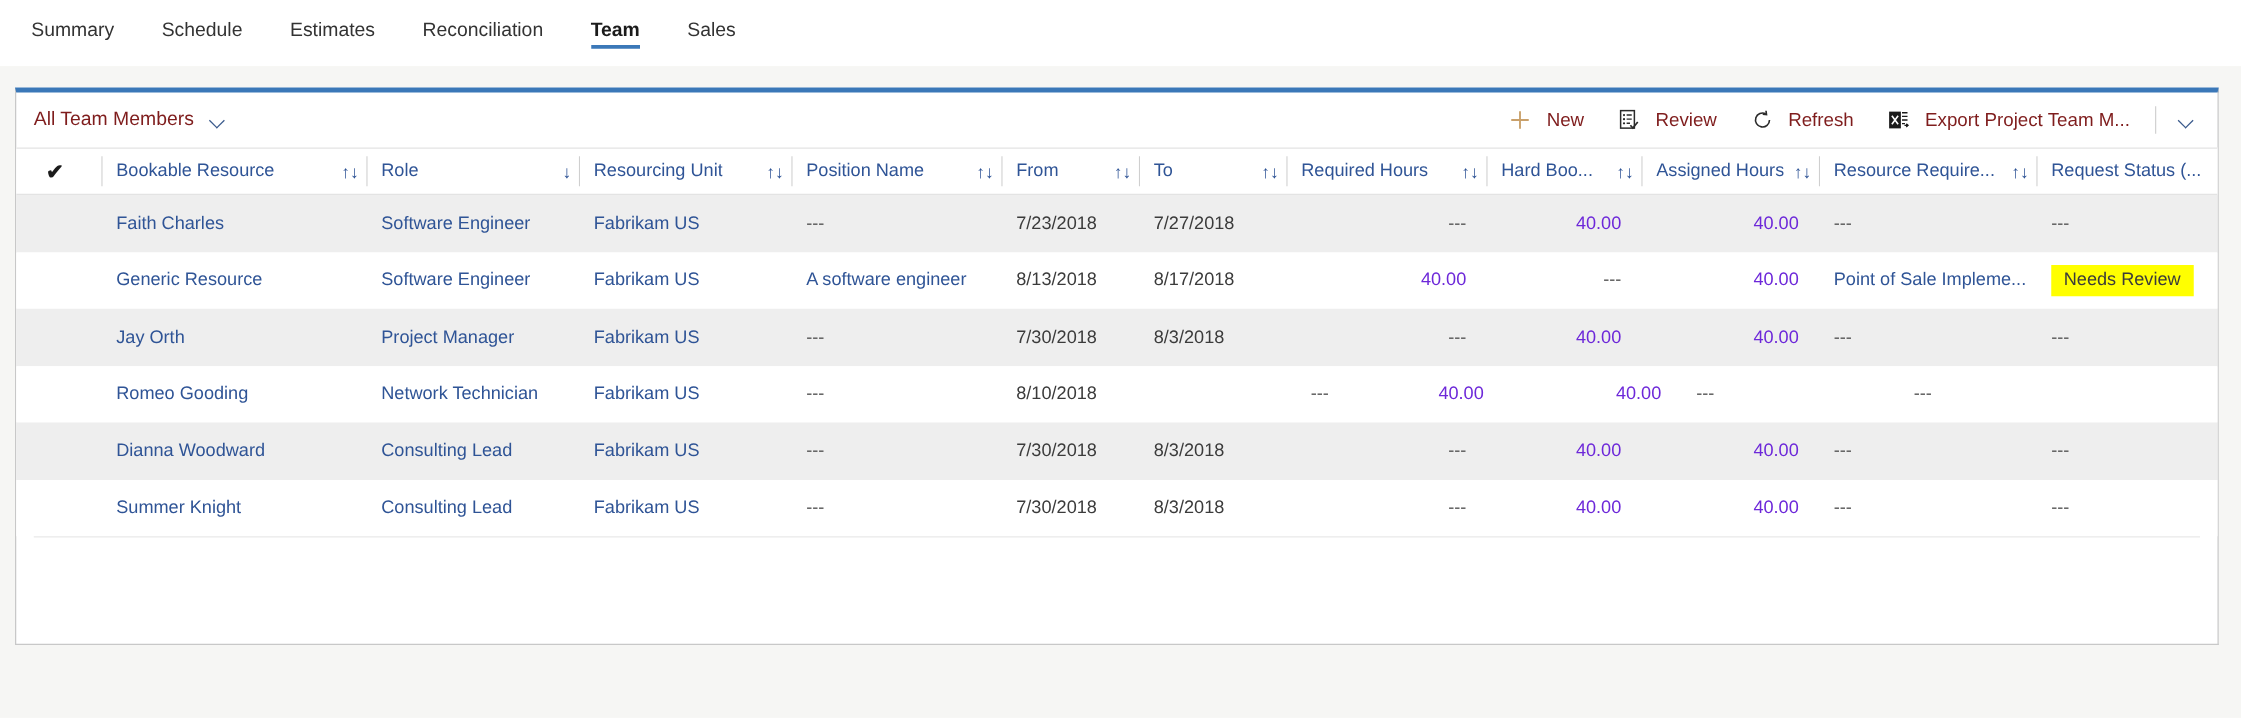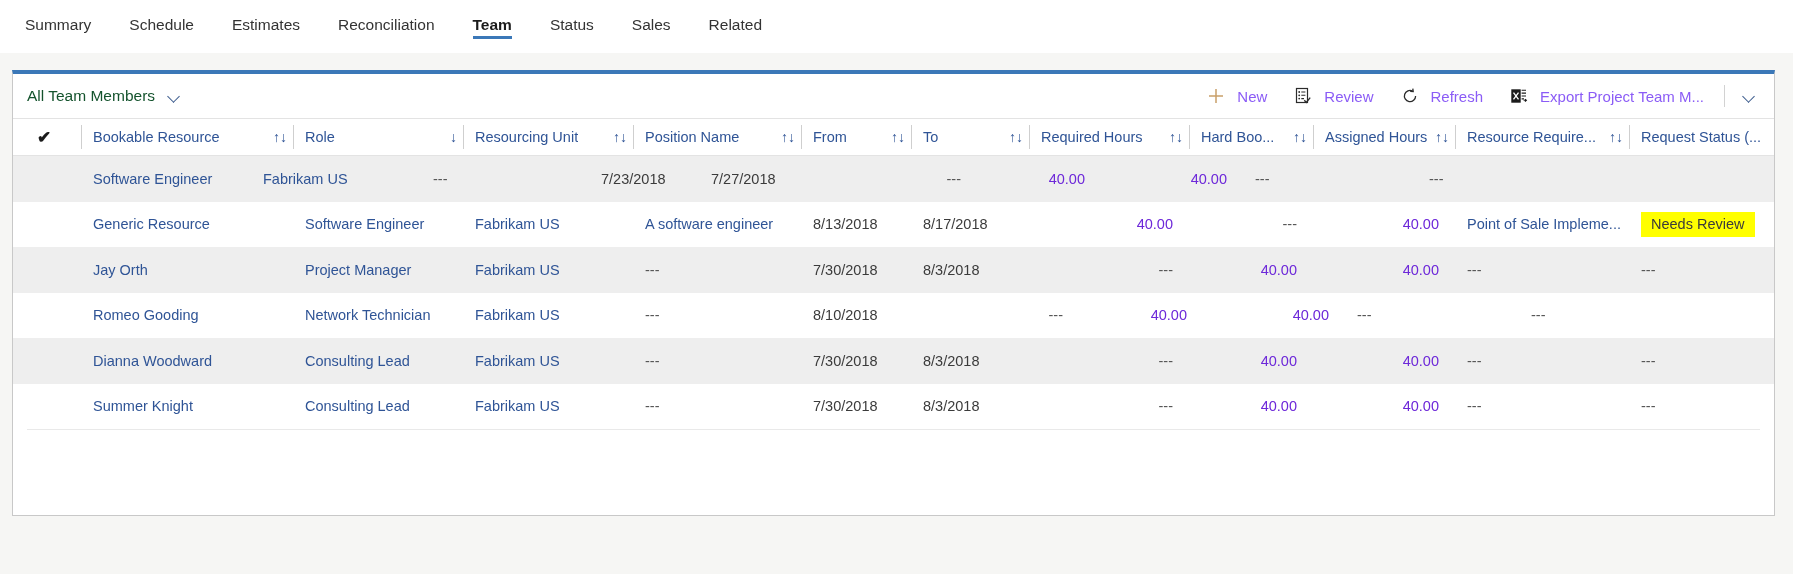--- a/index.html
+++ b/index.html
@@ -74,21 +74,21 @@
   .viewselector {
     display: flex;
     align-items: center;
     gap: 13px;
     padding-left: 14px;
     cursor: pointer;
     height: 44px;
   }
   .viewselector .vs-label {
     font-size: 15.5px;
-    color: #14532d;
+    color: #7f1d1d;
     font-weight: 400;
     white-space: nowrap;
   }
   .chev {
     width: 13px; height: 8px;
     position: relative;
     flex: none;
   }
   .chev::before {
     content: "";
@@ -111,21 +111,21 @@
     display: flex;
     align-items: center;
     gap: 11px;
     padding: 0 13px;
     height: 38px;
     cursor: pointer;
     white-space: nowrap;
   }
   .cmd-btn .cmd-label {
     font-size: 15px;
-    color: #8b5cf6;
+    color: #7f1d1d;
   }
   .cmd-ico { width: 20px; height: 20px; flex: none; display: block; }
 
   .cmd-sep {
     width: 1px;
     height: 22px;
     background: #d2d2d2;
     margin: 0 7px;
   }
   .cmd-overflow {
@@ -232,23 +232,21 @@
 </style>
 </head>
 <body>
 
 <div class="tabstrip">
     <div class="tab"><span>Summary</span></div>
     <div class="tab"><span>Schedule</span></div>
     <div class="tab"><span>Estimates</span></div>
     <div class="tab"><span>Reconciliation</span></div>
     <div class="tab active"><span>Team</span><span class="tab-underline"></span></div>
-    <div class="tab"><span>Status</span></div>
     <div class="tab"><span>Sales</span></div>
-    <div class="tab"><span>Related</span></div>
   </div>
 
 <div class="page">
   <div class="grid-card">
 
     <div class="cmdbar">
 
       <div class="viewselector">
         <span class="vs-label">All Team Members</span>
         <span class="chev"></span>
@@ -348,20 +346,21 @@
           <span class="sorticon">↑↓</span>
         </div>
         <div class="hcell" style="width:137px">
           <span class="htext">Request Status (...</span>
         </div>
       </div>
 
       <div class="grid-body" id="grid-body">
           <div class="row alt">
             <div class="cell checkcol" style="width: 68px;"></div>
+            <div class="cell link" style="width: 212px;">Faith Charles</div>
             <div class="cell link" style="width: 170px;">Software Engineer</div>
             <div class="cell link" style="width: 170px;">Fabrikam US</div>
             <div class="cell dash" style="width: 168px;">---</div>
             <div class="cell plain" style="width: 110px;">7/23/2018</div>
             <div class="cell plain" style="width: 118px;">7/27/2018</div>
             <div class="cell num dash" style="width: 160px;">---</div>
             <div class="cell num" style="width: 124px;">40.00</div>
             <div class="cell num" style="width: 142px;">40.00</div>
             <div class="cell dash" style="width: 174px;">---</div>
             <div class="cell dash" style="width: 137px;">---</div>

